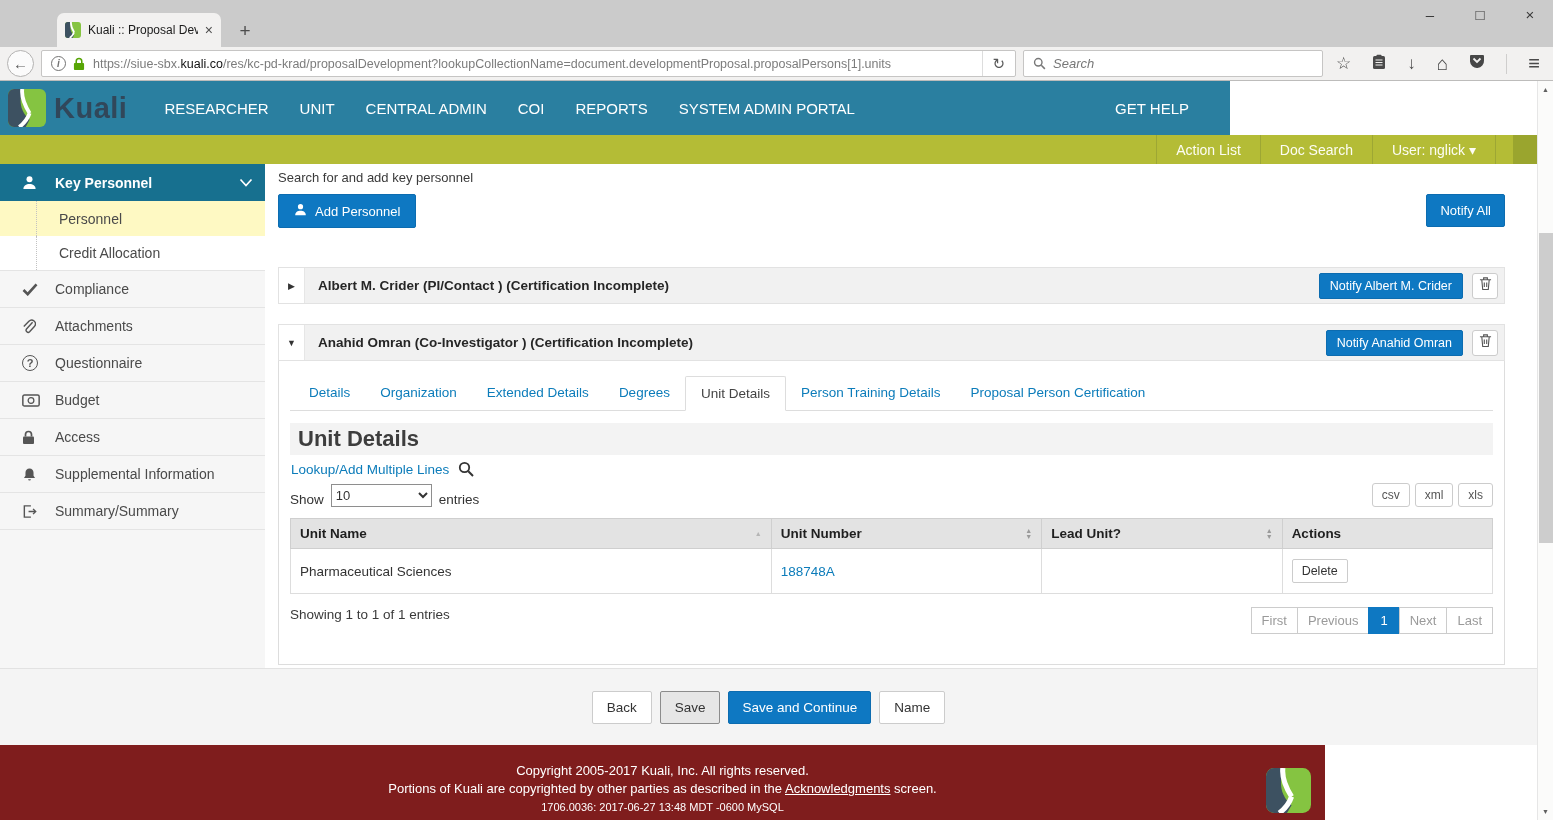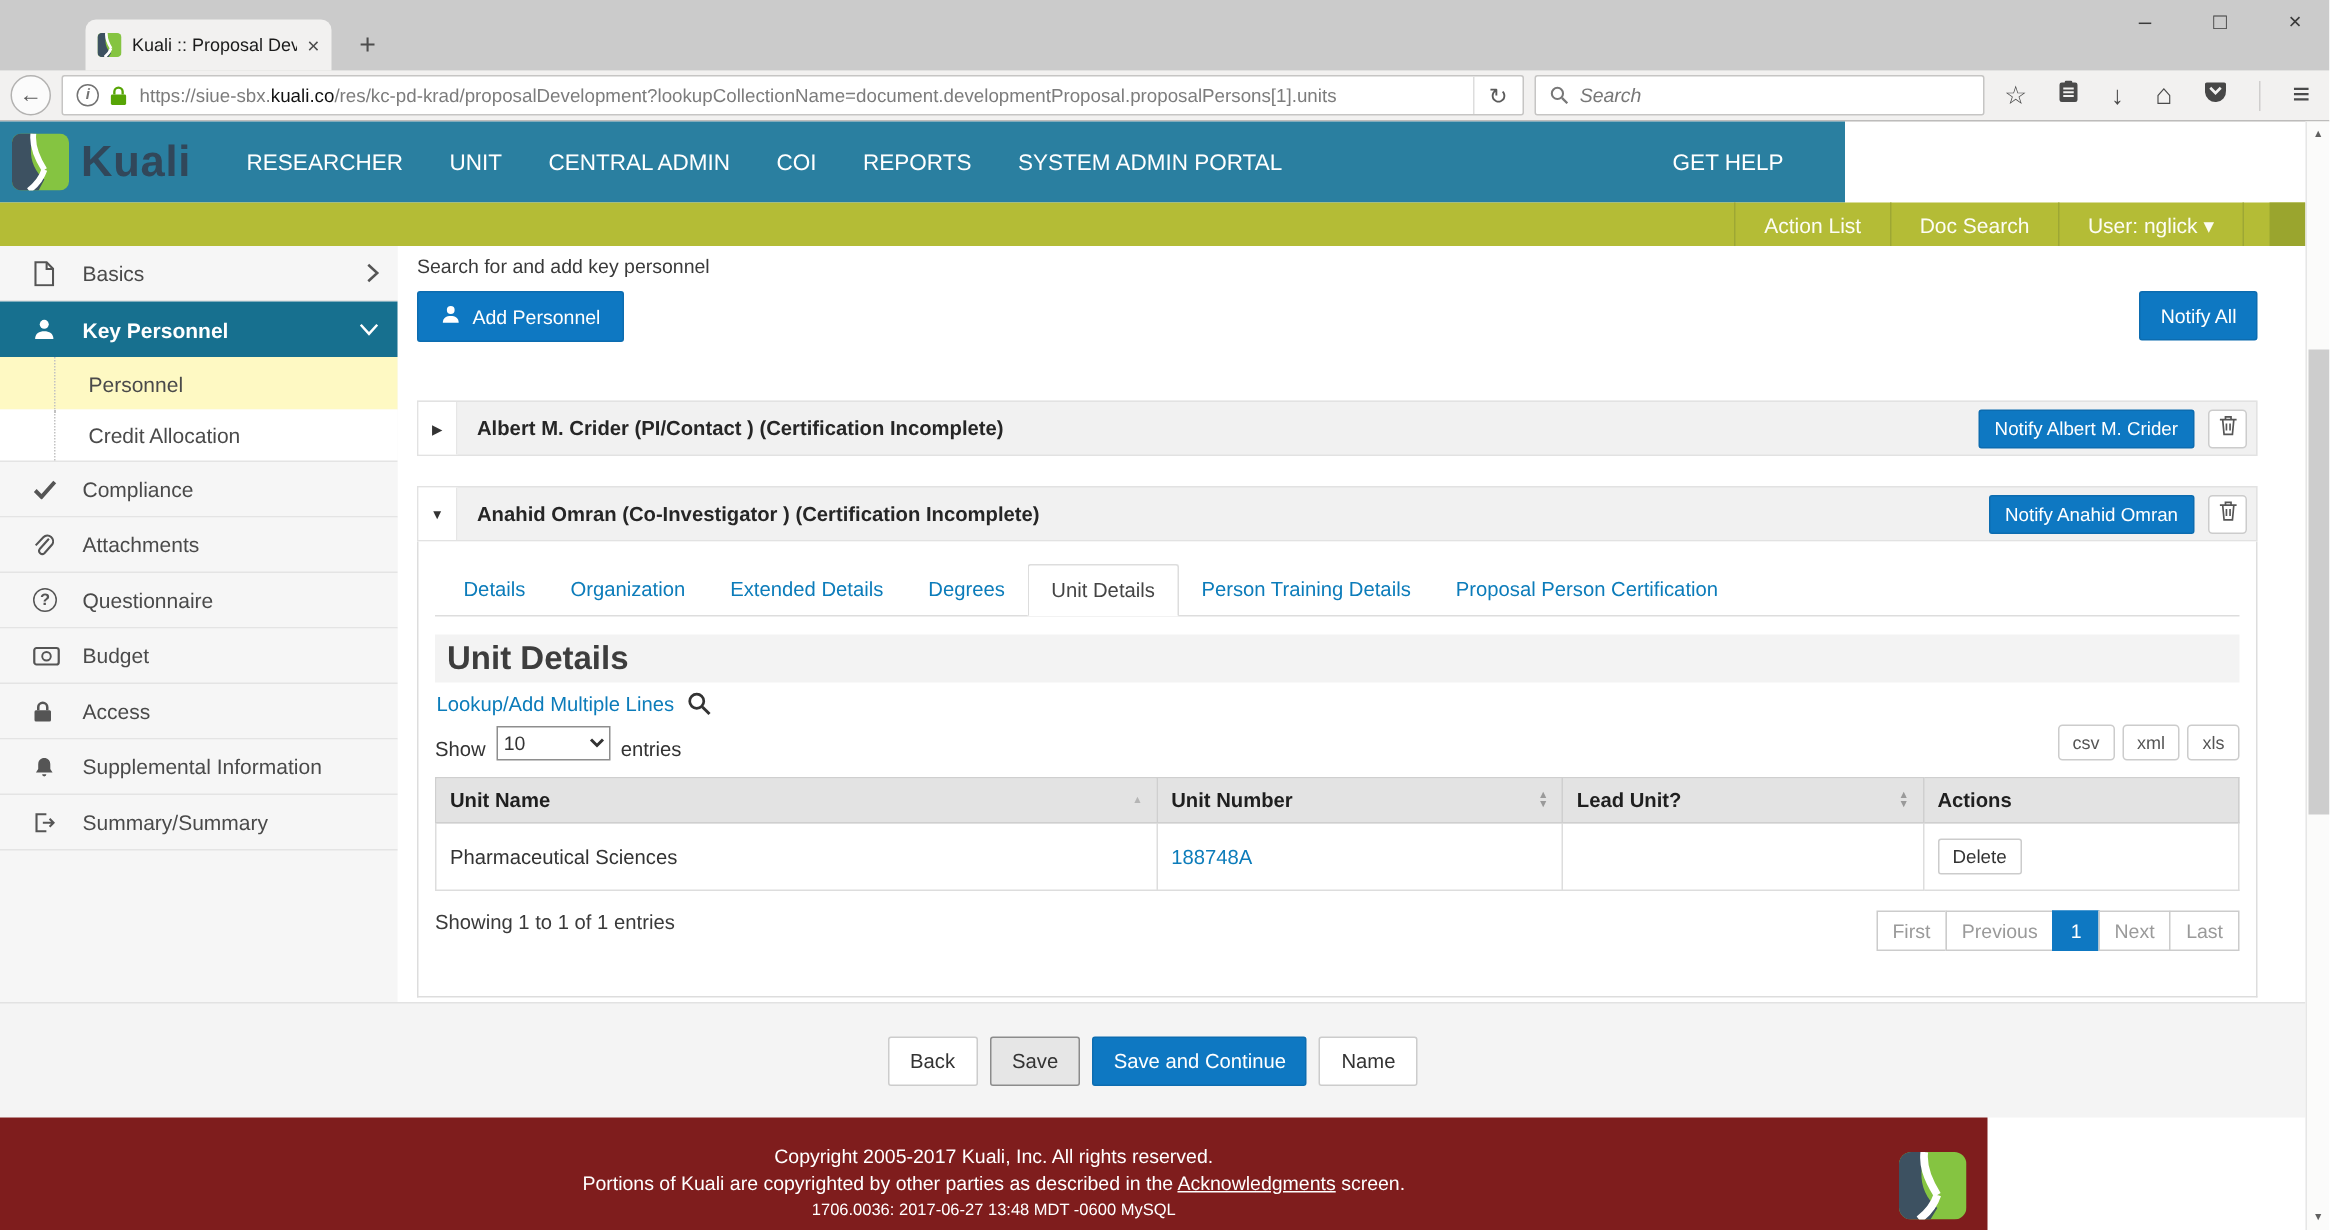--- a/index.html
+++ b/index.html
@@ -90,21 +90,21 @@
   .tabs { display:flex; border-bottom:1px solid #ddd; padding:0 4px; }
   .tabs a { font-size:13.5px; color:#0c7cba; text-decoration:none; padding:9px 15px; margin-bottom:-1px; display:block; }
   .tabs a.active { background:#fff; color:#444; border:1px solid #ddd; border-bottom:1px solid #fff; border-radius:2px 2px 0 0; }
 
   .unit-heading { font-size:22px; font-weight:600; color:#3d3d3d; background:#f3f3f3; padding:3px 8px; margin:12px 0 6px; }
   .lookup-row { display:flex; align-items:center; gap:9px; padding-left:1px; }
   .lookup-row a { font-size:13.5px; color:#0c7cba; text-decoration:none; }
   .lens { color:#333; display:flex; }
   .show-row { display:flex; justify-content:space-between; align-items:flex-end; margin-top:6px; }
   .show-left { display:flex; align-items:flex-end; gap:7px; font-size:13.5px; color:#333; }
-  .show-left select { width:76px; height:23px; font-size:13px; font-family:"Liberation Sans",sans-serif;
+  .show-left select { width:101px; height:23px; font-size:13px; font-family:"Liberation Sans",sans-serif;
                       border:1px solid #8e8e8e; background:#fff; color:#333; }
   .export { display:flex; gap:5px; }
   .exp-btn { font-size:12px; color:#555; background:#fff; border:1px solid #ccc; border-radius:3px; padding:4px 9px; }
 
   table.units { width:100%; border-collapse:collapse; margin-top:11px; font-size:13.5px; }
   table.units th { background:#e3e3e3; border:1px solid #cfcfcf; text-align:left; padding:7px 9px; color:#1f1f1f; font-size:13.5px; }
   table.units td { border:1px solid #ddd; padding:10px 9px; color:#333; height:41px; }
   .th-inner { display:flex; align-items:center; }
   .sort { margin-left:auto; display:flex; flex-direction:column; line-height:5.5px; font-size:7px; color:#9a9a9a; padding-left:6px; }
   .sort.single { color:#b5b5b5; }
@@ -229,34 +229,20 @@
   <span class="gb-item">Action List</span>
   <span class="gb-item">Doc Search</span>
   <span class="gb-item"><span>User: nglick</span>&nbsp;<span>▾</span></span>
   <span class="gb-tail"></span>
   <span class="gb-dark"></span>
 </div>
 
 <div class="body-row">
 
   <div class="sidebar">
-    <div class="sb-item">
-      <span class="ic">
-          <svg width="15" height="17" viewBox="0 0 14 16">
-            <path d="M1.5 .8h7l4 4v10.4h-11z" fill="none" stroke="currentColor" stroke-width="1.3"></path>
-            <path d="M8.5 1v4h4" fill="none" stroke="currentColor" stroke-width="1.3"></path>
-          </svg>
-        </span>
-      <span>Basics</span>
-      <span class="chev">
-          <svg width="9" height="14" viewBox="0 0 9 14">
-            <path d="M1.5 1.5L7.5 7l-6 5.5" fill="none" stroke="currentColor" stroke-width="1.7"></path>
-          </svg>
-        </span>
-    </div>
     <div class="sb-item sb-active">
       <span class="ic">
           <svg width="15" height="15" viewBox="0 0 16 16" fill="currentColor">
             <circle cx="8" cy="4.5" r="3.2"></circle>
             <path d="M1.5 15c0-4 3-5.5 6.5-5.5s6.5 1.5 6.5 5.5z"></path>
           </svg>
         </span>
       <span>Key Personnel</span>
       <span class="chev">
           <svg width="14" height="9" viewBox="0 0 14 9">

